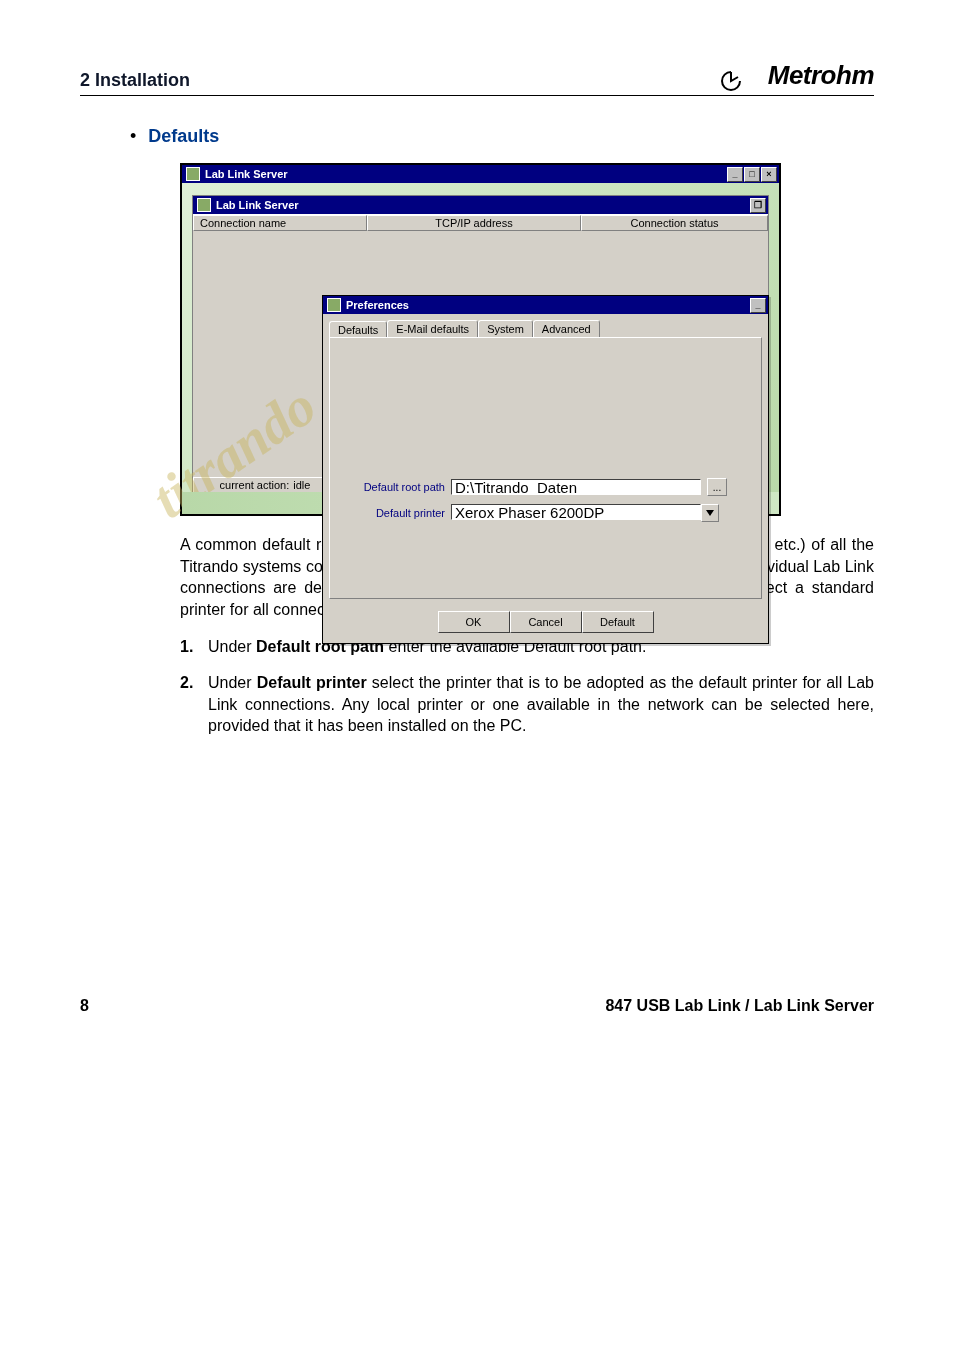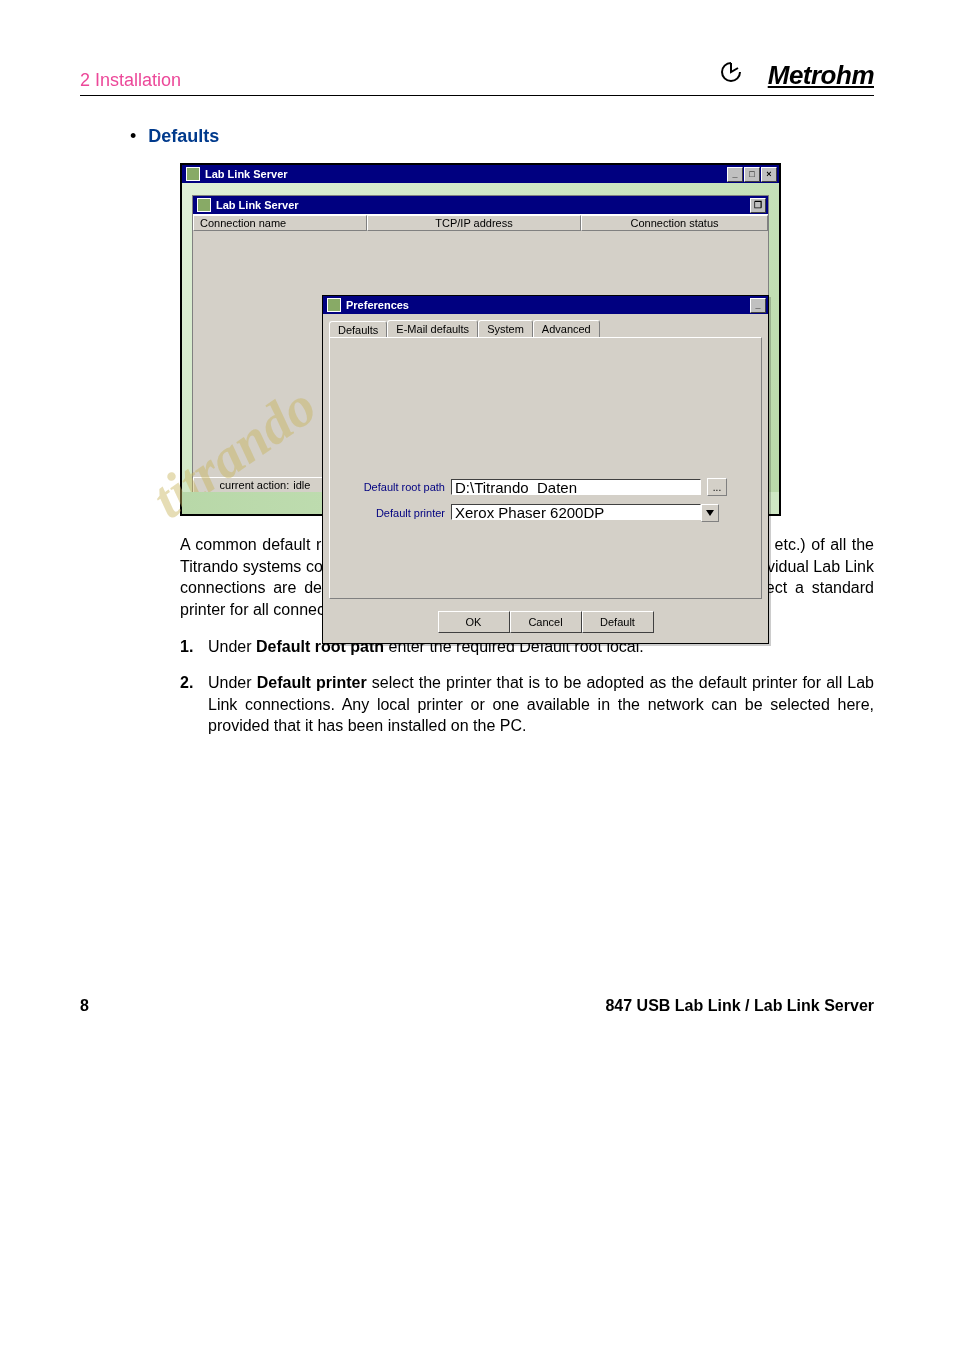--- a/index.html
+++ b/index.html
@@ -15,29 +15,28 @@
   }
   .header-row {
     display: flex;
     justify-content: space-between;
     align-items: flex-end;
     border-bottom: 1px solid #000;
     padding-bottom: 4px;
     margin-bottom: 30px;
   }
   .section-head {
-    font-weight: normal;
+    font-weight: bold;
     font-size: 18px;
-    color: #ec4899;
+    color: #0f172a;
   }
   .brand {
     display: flex;
-    align-items: flex-start;
+    align-items: flex-end;
     gap: 24px;
-    text-decoration: underline;
   }
   .brand-text {
     font-weight: 900;
     font-size: 26px;
     font-style: italic;
     letter-spacing: -0.5px;
   }
   .brand-icon svg { display: block; }
 
   .bullet-row {
@@ -387,21 +386,21 @@
     </div>
   </div>
 
   <p class="body-text">
     <span>A common default root path can be defined for the data (methods, determinations etc.) of all the Titrando systems connected to the Lab Link Server. The specific folders for the individual Lab Link connections are defined separately (see </span><span class="i">Section 3.1</span><span>). Additionally, you can select a standard printer for all connected Titrando systems.</span>
   </p>
 
   <div class="list-row">
     <div class="list-num">1.</div>
     <div class="list-content">
-      <span>Under </span><span class="b">Default root path</span><span> enter the required Default root local.</span>
+      <span>Under </span><span class="b">Default root path</span><span> enter the available Default root path.</span>
     </div>
   </div>
 
   <div class="list-row">
     <div class="list-num">2.</div>
     <div class="list-content">
       <span>Under </span><span class="b">Default printer</span><span> select the printer that is to be adopted as the default printer for all Lab Link connections. Any local printer or one available in the network can be selected here, provided that it has been installed on the PC.</span>
     </div>
   </div>
 

